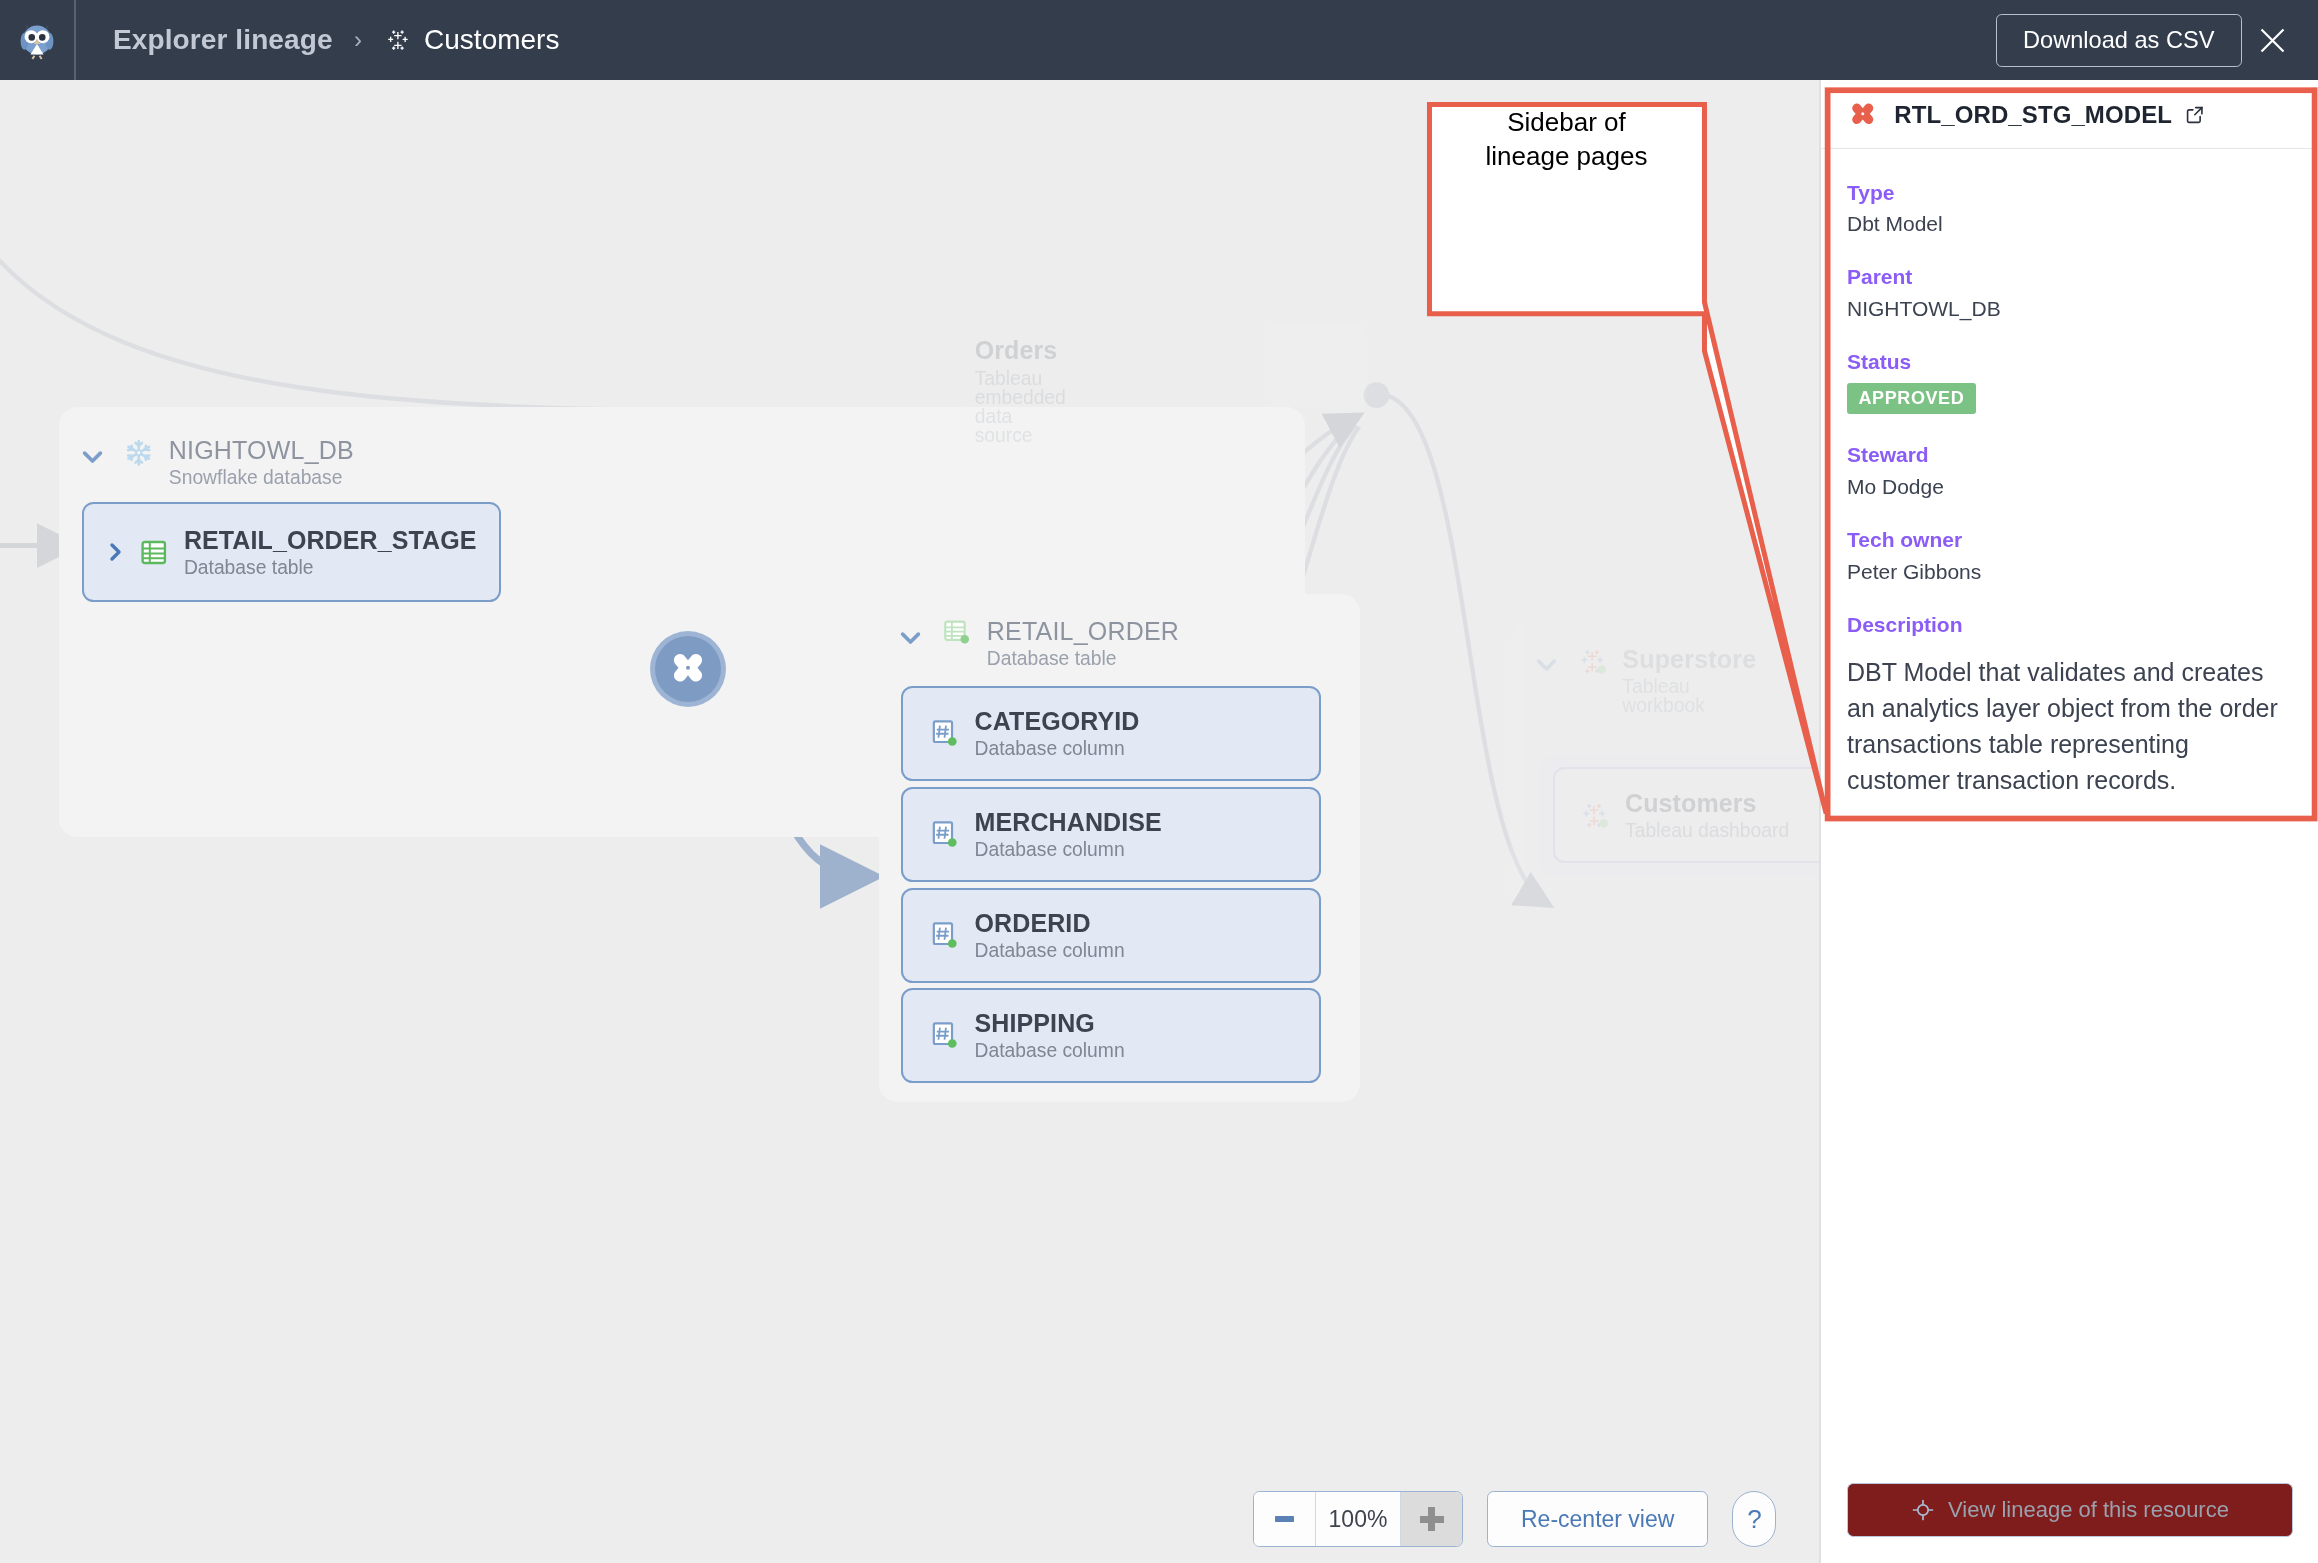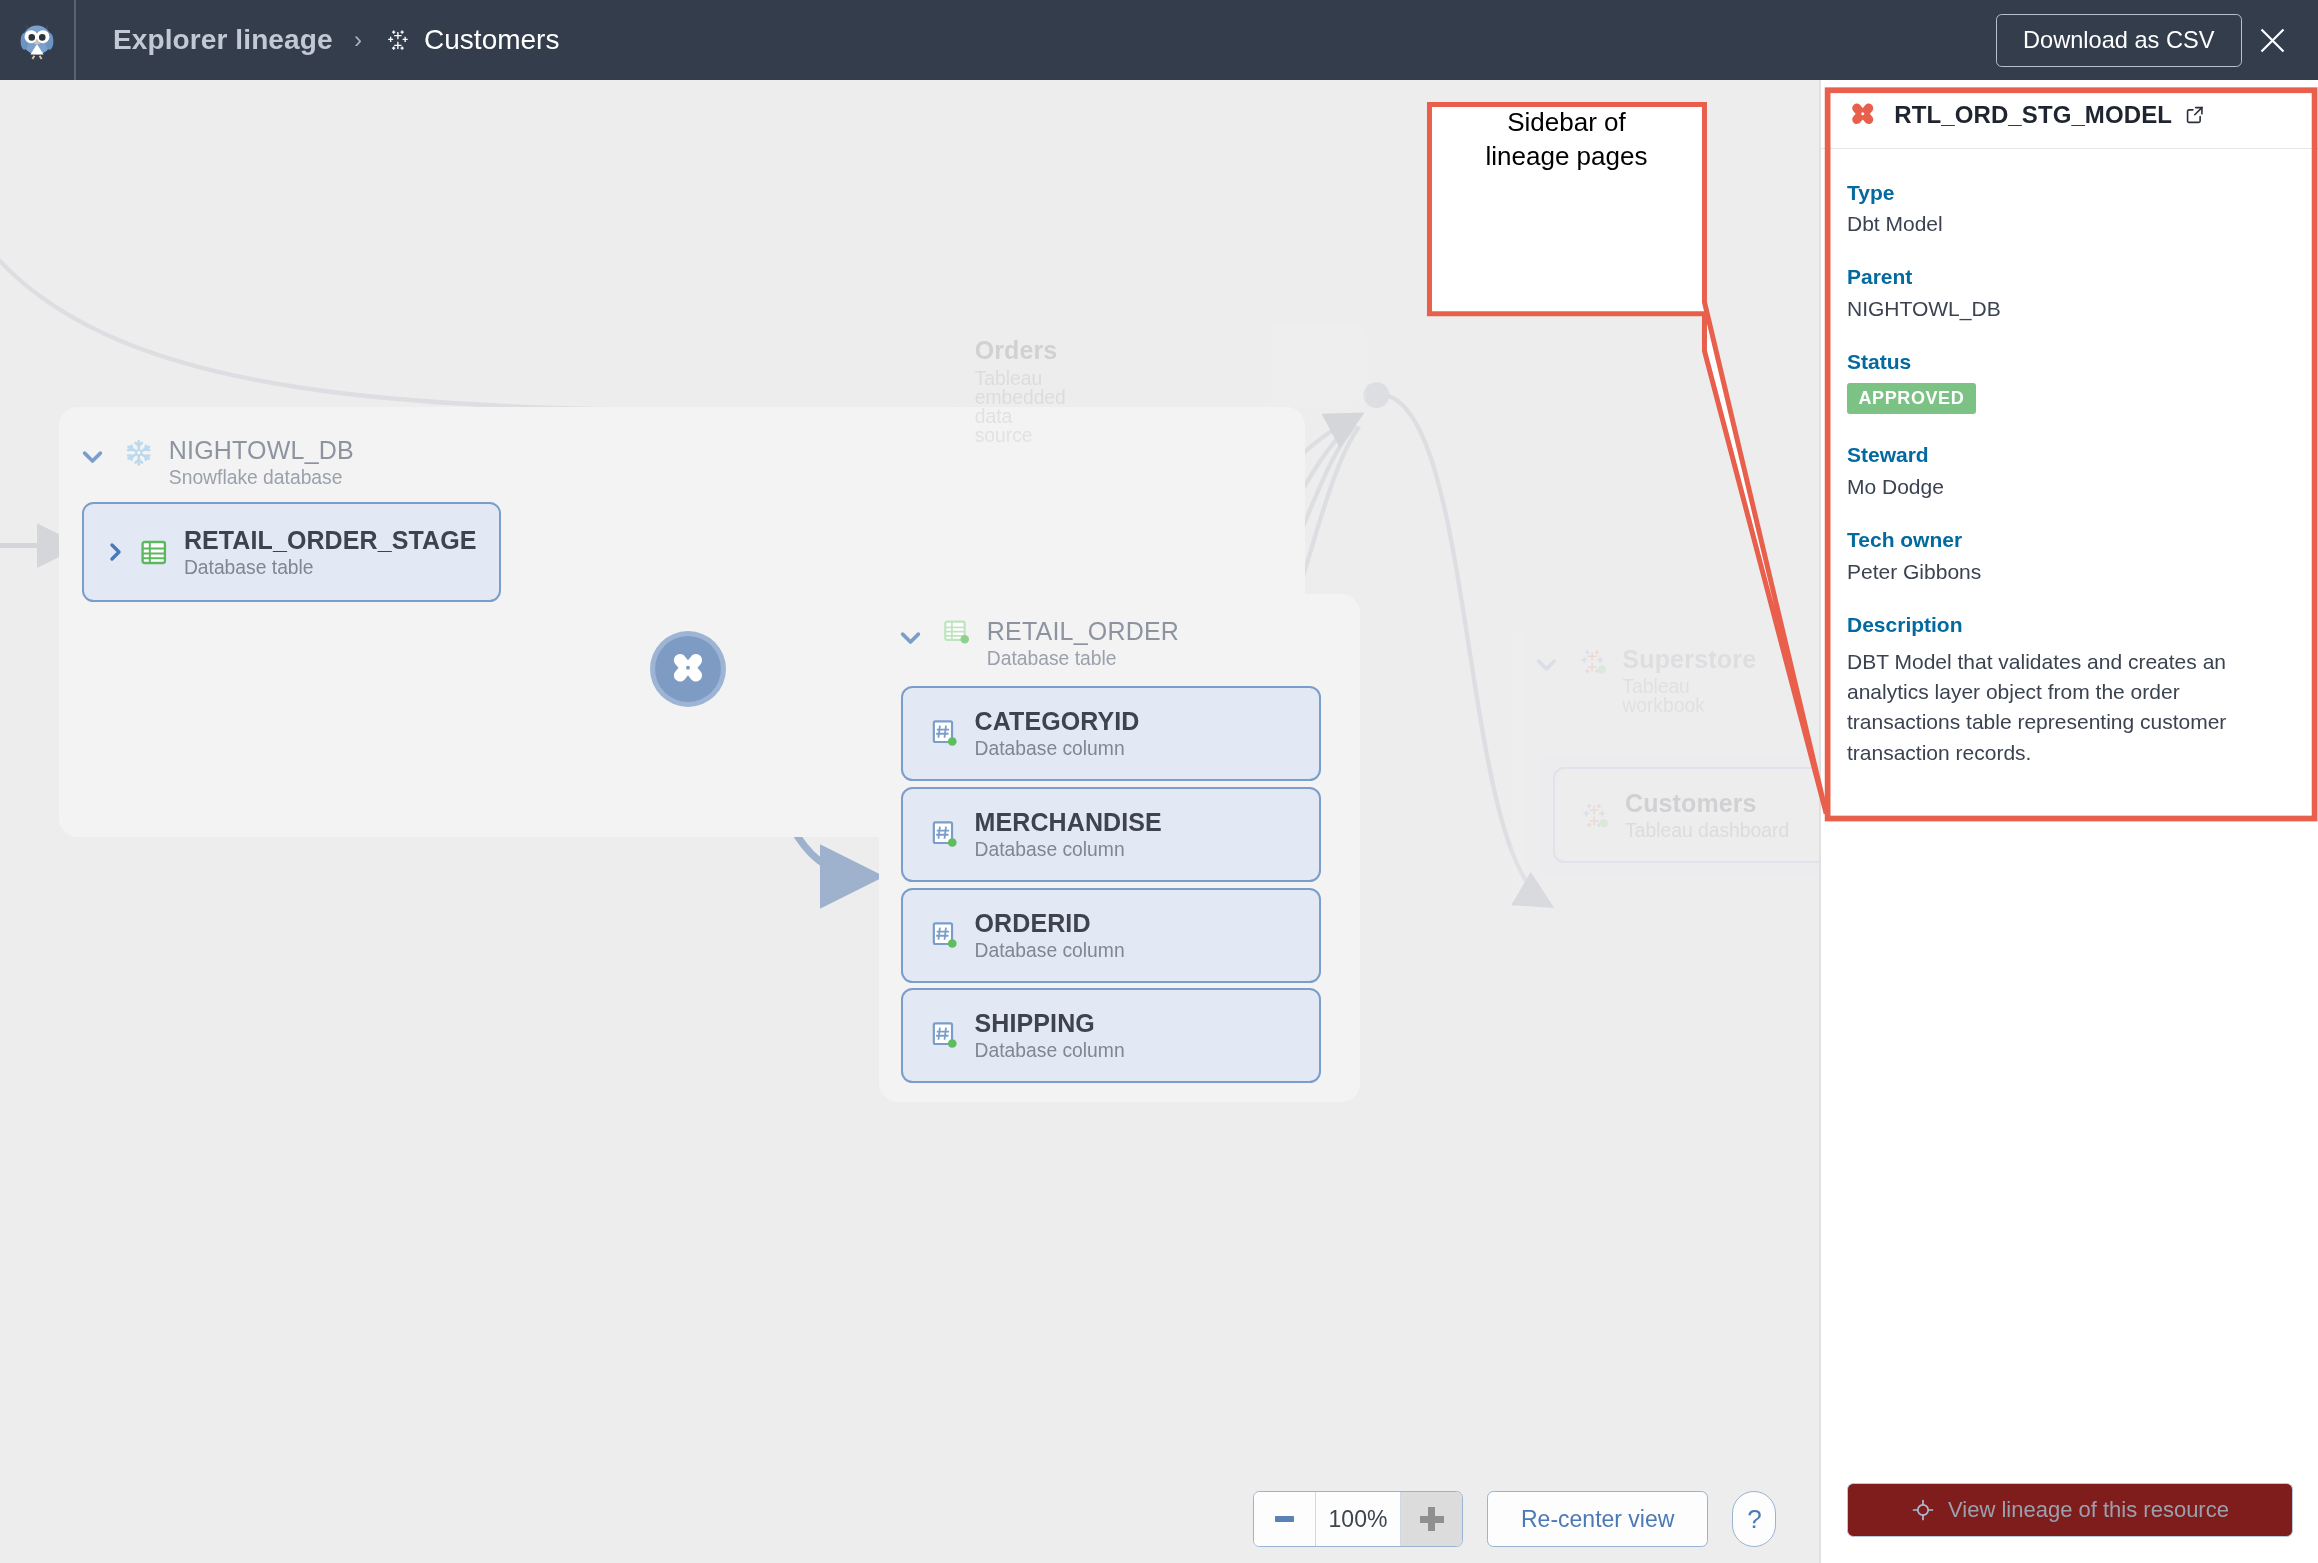--- a/index.html
+++ b/index.html
@@ -178,33 +178,33 @@
   }
   .dbt-logo { width: 31.5px; height: 31.5px; margin-right: 15.8px; flex:0 0 auto; }
   .sb-title {
     font-size: 24px; font-weight: 700; color: #1f2530; letter-spacing:0.1px;
     white-space: nowrap;
   }
   .ext-link { width: 21.5px; height: 21.5px; margin-left: 11.5px; cursor:pointer; flex:0 0 auto;}
   .sb-body { padding: 31.5px 26px 0 26px; }
   .fld { margin-bottom: 29px; }
   .fld-label {
-    font-size: 21px; font-weight: 700; color: #0369a1; line-height: 1.15;
+    font-size: 21px; font-weight: 700; color: #8b5cf6; line-height: 1.15;
   }
   .fld-value {
     font-size: 21px; color: #3b4插250; color: #3b4250; margin-top: 6.4px; line-height: 1.2;
   }
   .badge {
     display: inline-block; margin-top: 8.6px;
     background: #7dc285; color: #ffffff;
     font-size: 18px; font-weight: 700; letter-spacing: 0.6px;
     padding: 5px 11.5px 5.7px 11.5px; border-radius: 2.9px;
   }
   .desc {
-    font-size: 21px; color: #3b4250; margin-top: 10px; line-height: 1.44;
+    font-size: 25px; color: #3b4250; margin-top: 17px; line-height: 1.44;
   }
   .sb-footer {
     position: absolute; left: 0; bottom: 0;
     width: 498px; padding: 0 26px 27px 26px;
   }
   .view-lineage-btn {
     width: 100%; height: 54px;
     border: 1.4px solid #b9cade; border-radius: 6.4px;
     background: #7f1d1d; color: #9aa1ad;
     font-size: 22px; font-family:"Liberation Sans", sans-serif;

